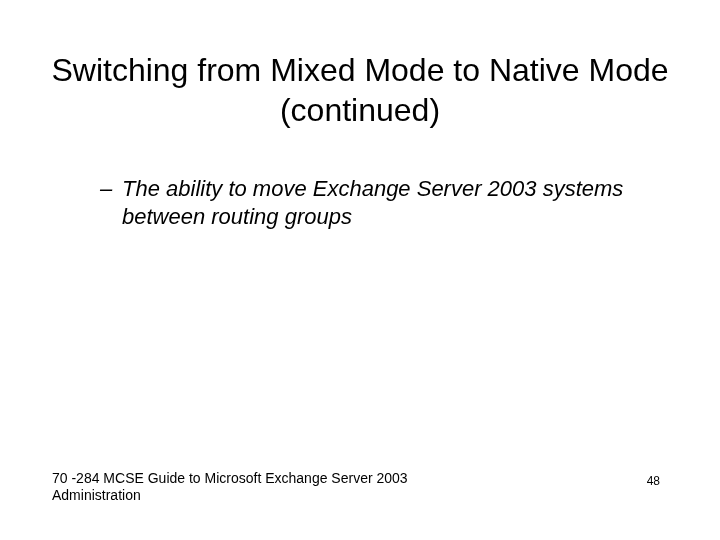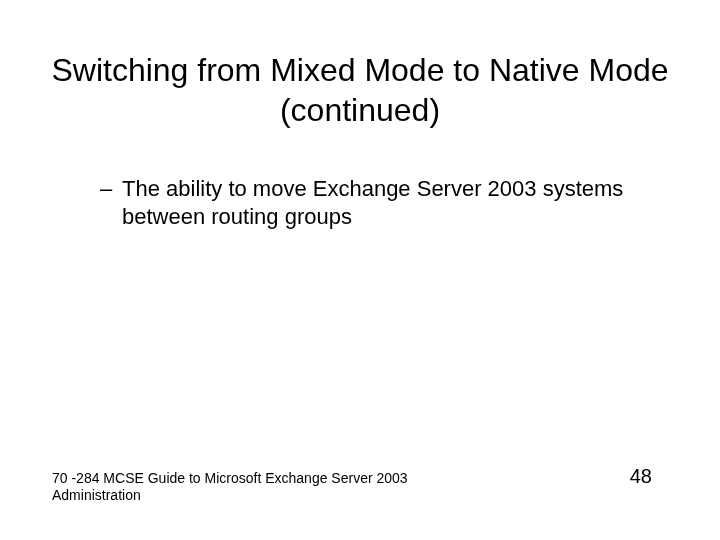--- a/index.html
+++ b/index.html
@@ -33,20 +33,21 @@
     top: 175px;
     left: 100px;
     width: 560px;
     font-size: 22px;
     line-height: 1.25;
   }
   .body ul {
     list-style: none;
     margin: 0;
     padding: 0;
+    font-style: italic;
   }
   .body li {
     position: relative;
     padding-left: 22px;
     margin-bottom: 0;
   }
   .body li::before {
     content: "\2013"; 
     position: absolute;
     left: 0;
@@ -55,23 +56,23 @@
   .footer-left {
     position: absolute;
     left: 52px;
     bottom: 28px;
     width: 430px;
     font-size: 14px;
     line-height: 1.2;
   }
   .footer-right {
     position: absolute;
-    right: 68px;
+    right: 60px;
     bottom: 44px;
-    font-size: 20px;
+    font-size: 12px;
     text-align: right;
   }
 </style>
 </head>
 <body>
 
 <div class="slide">
 
   <div class="title">Switching from Mixed Mode to Native Mode (continued)</div>
 

